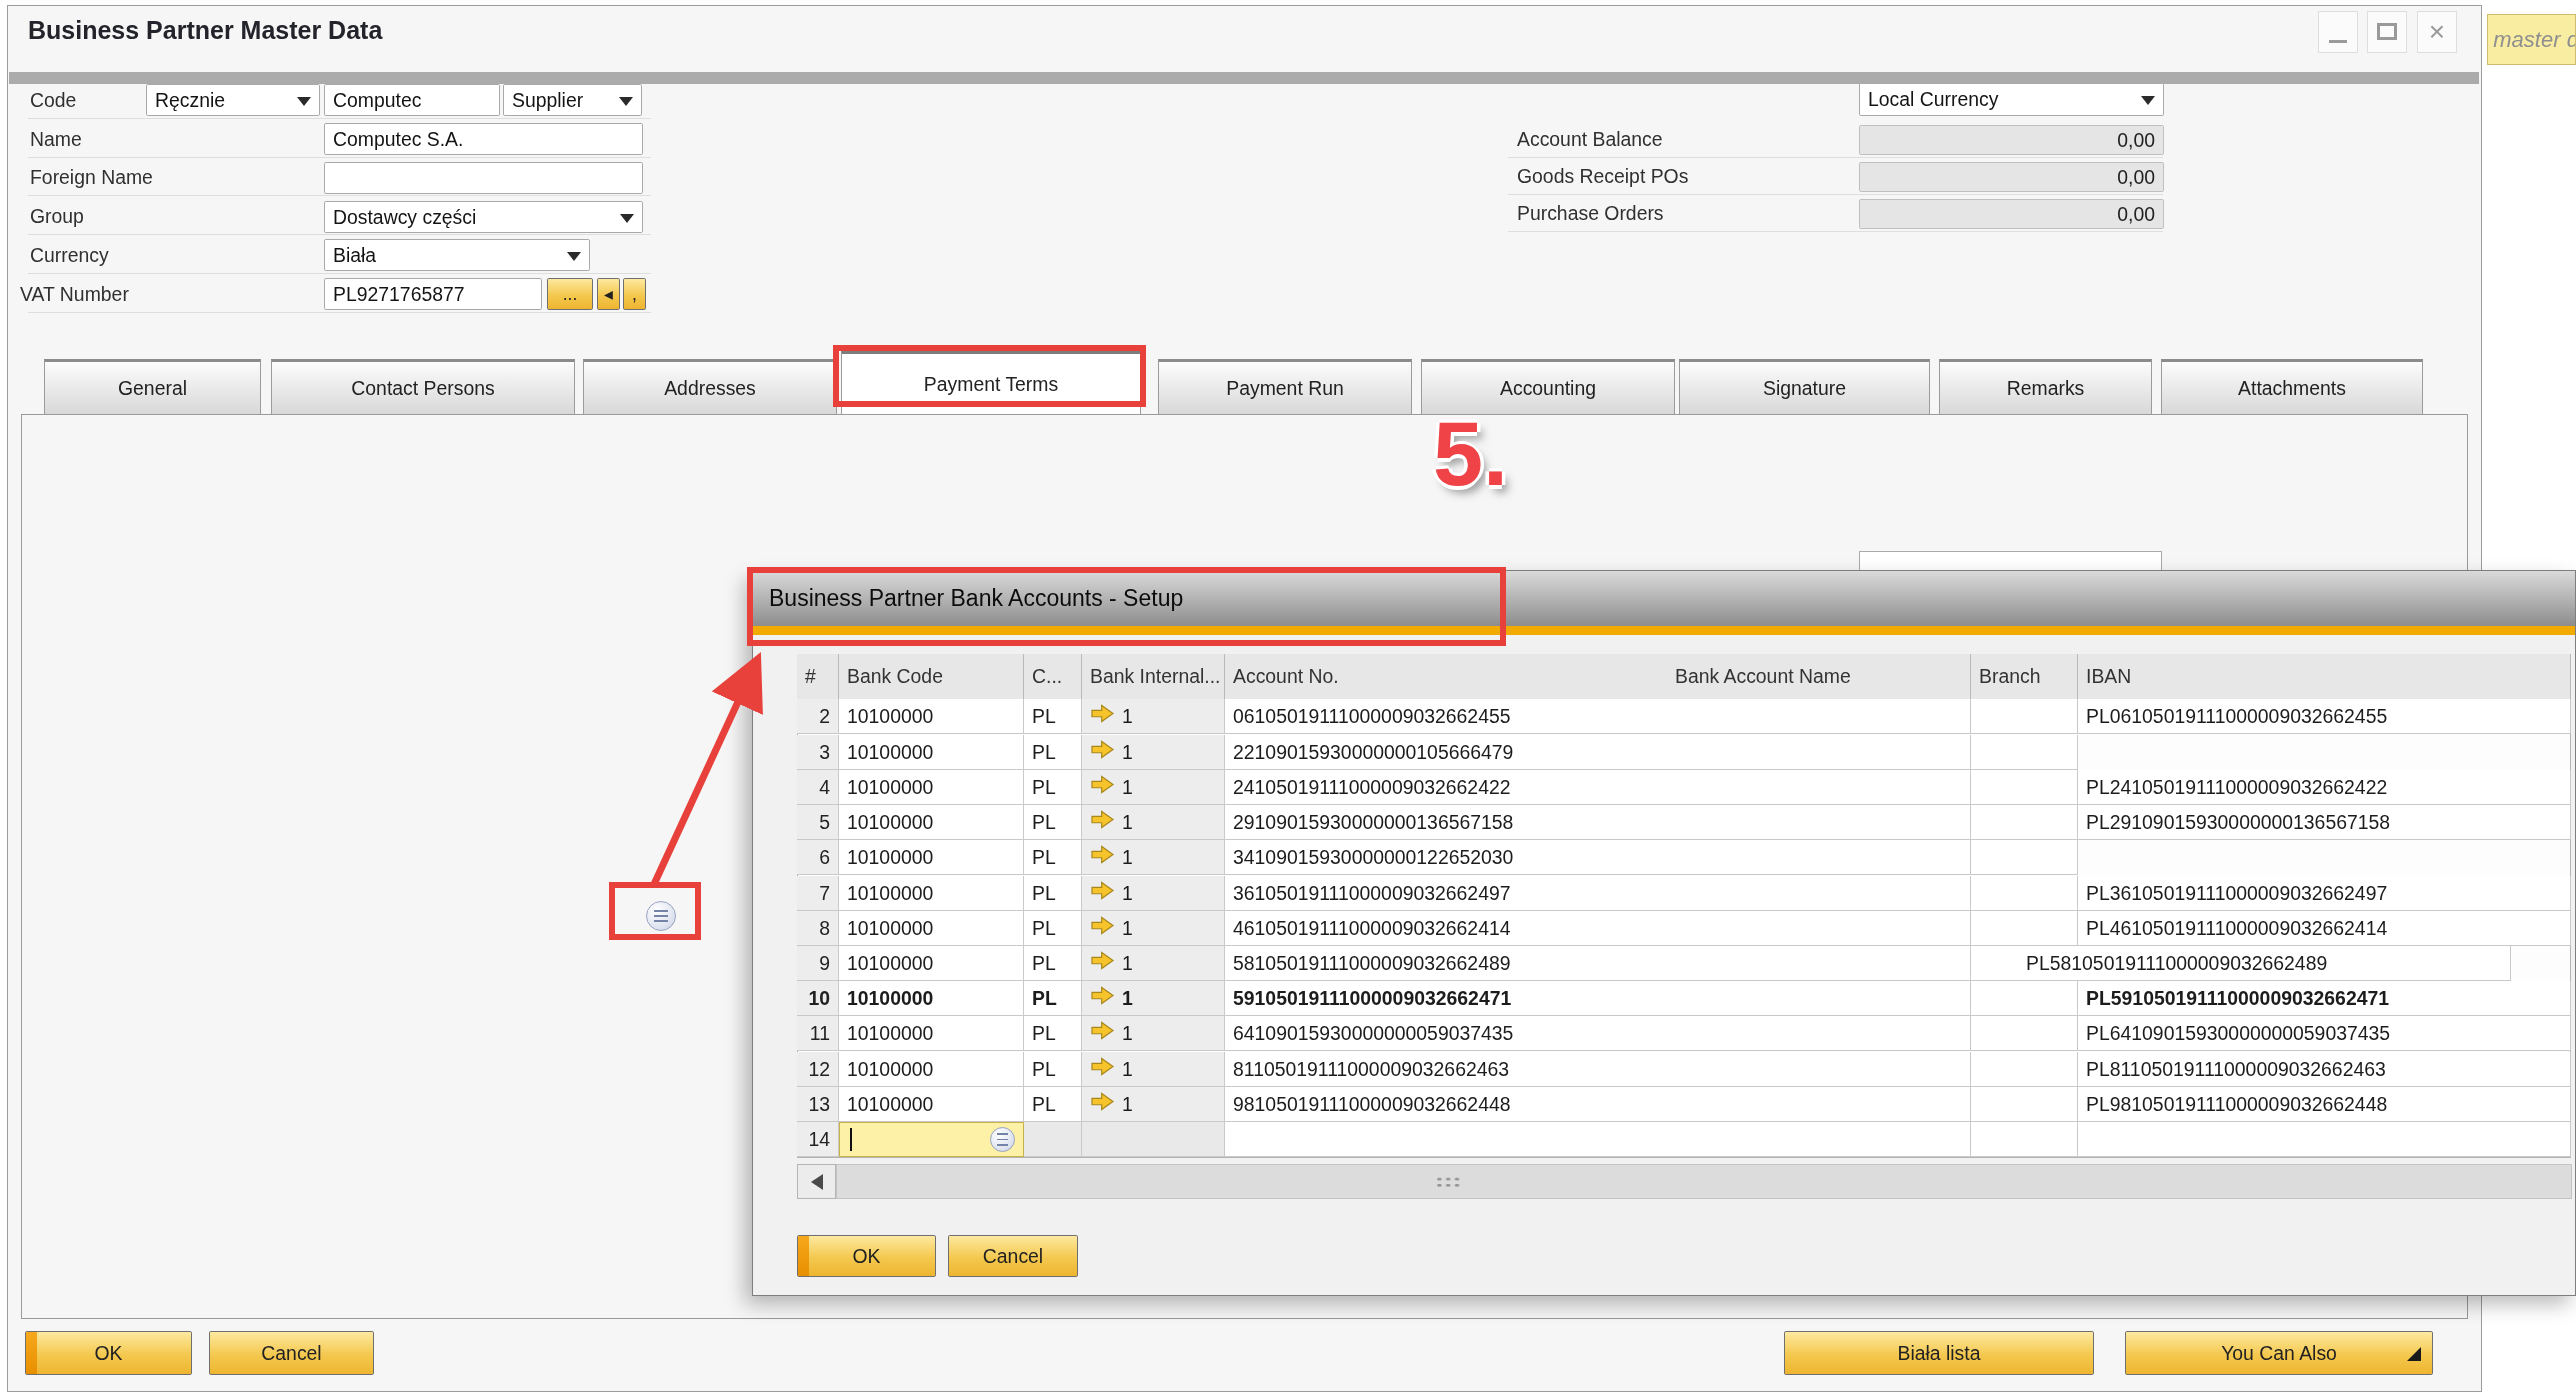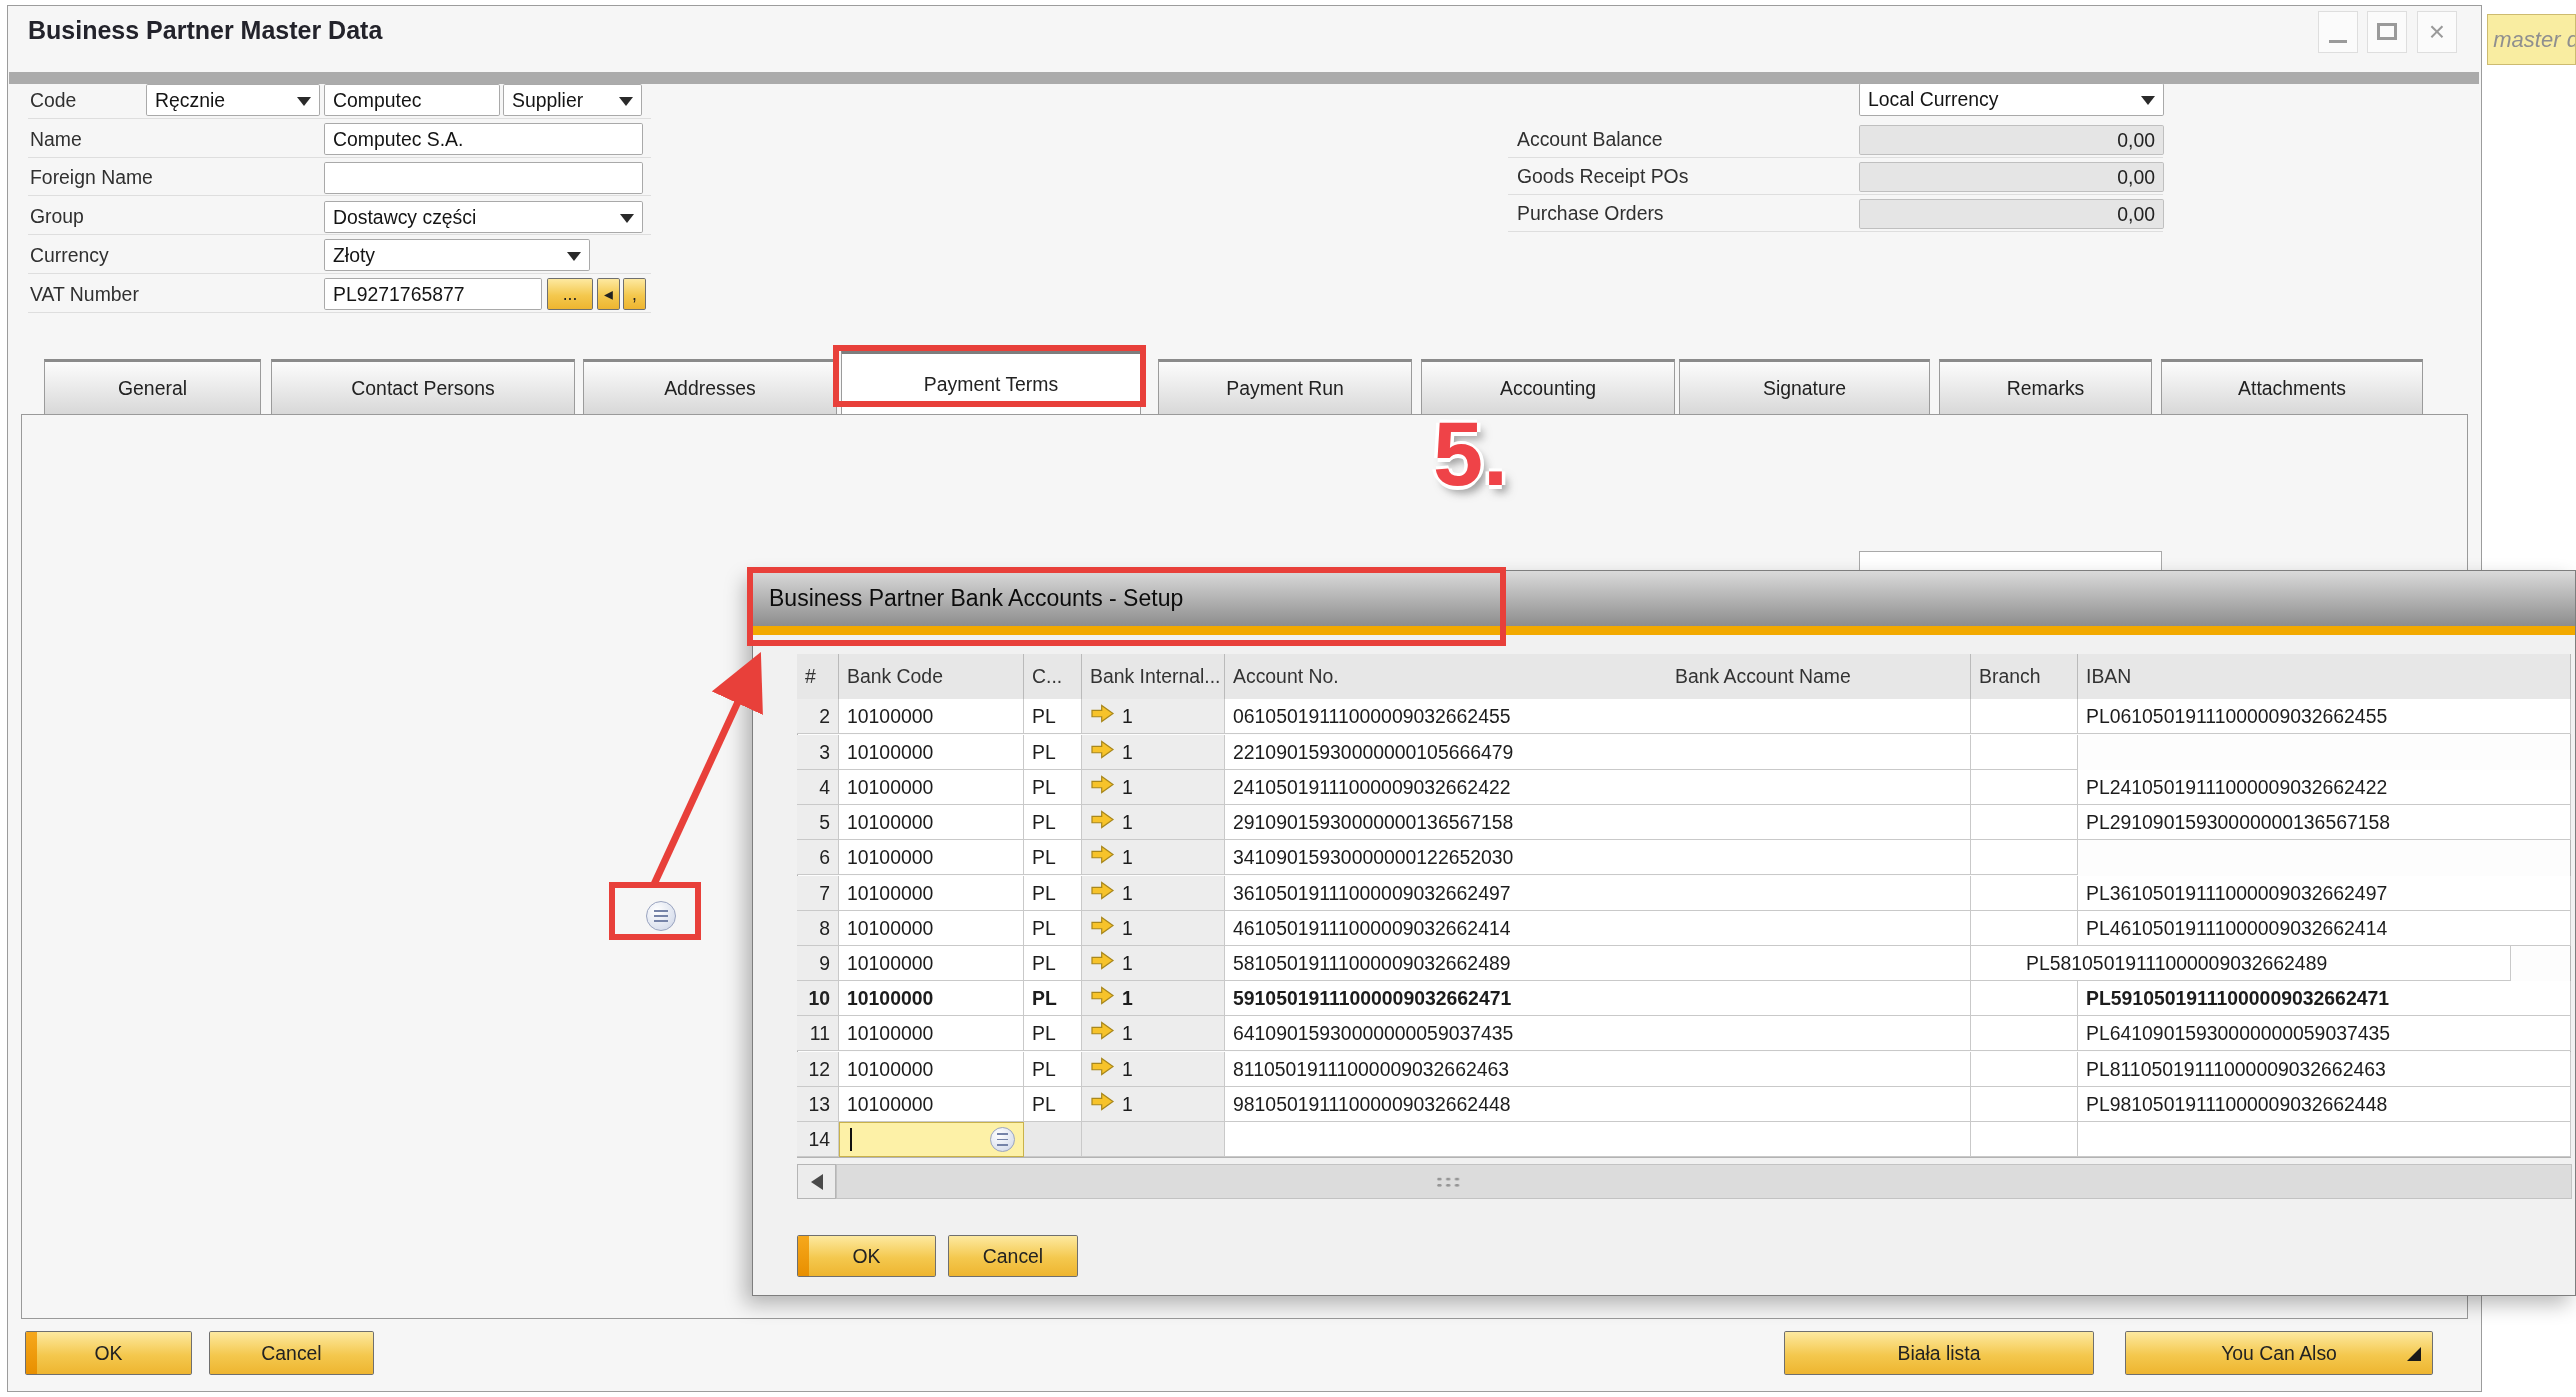--- a/index.html
+++ b/index.html
@@ -133,24 +133,24 @@
 
   <div class="lbl" style="left:30px;top:166px;">Foreign Name</div>
   <div class="fld" style="left:324px;top:162px;width:319px;height:32px;"></div>
   <div class="ul" style="left:28px;top:195px;width:623px;"></div>
 
   <div class="lbl" style="left:30px;top:205px;">Group</div>
   <div class="fld dd" style="left:324px;top:201px;width:319px;height:32px;">Dostawcy części</div>
   <div class="ul" style="left:28px;top:234px;width:623px;"></div>
 
   <div class="lbl" style="left:30px;top:244px;">Currency</div>
-  <div class="fld dd" style="left:324px;top:239px;width:266px;height:32px;">Złoty</div>
+  <div class="fld dd" style="left:324px;top:239px;width:266px;height:32px;">Biała</div>
   <div class="ul" style="left:28px;top:273px;width:623px;"></div>
 
-  <div class="lbl" style="left:30px;top:283px;">VAT Number</div>
+  <div class="lbl" style="left:20px;top:283px;">VAT Number</div>
   <div class="fld" style="left:324px;top:278px;width:218px;height:32px;">PL9271765877</div>
   <div class="gold-btn small" style="left:547px;top:278px;width:46px;height:32px;">...</div>
   <div class="gold-btn small" style="left:597px;top:278px;width:23px;height:32px;">◂</div>
   <div class="gold-btn small" style="left:623px;top:278px;width:23px;height:32px;">,</div>
   <div class="ul" style="left:28px;top:312px;width:623px;"></div>
 
   <div class="fld dd" style="left:1859px;top:83px;width:305px;height:33px;">Local Currency</div>
 
   <div class="panel"></div>
 

